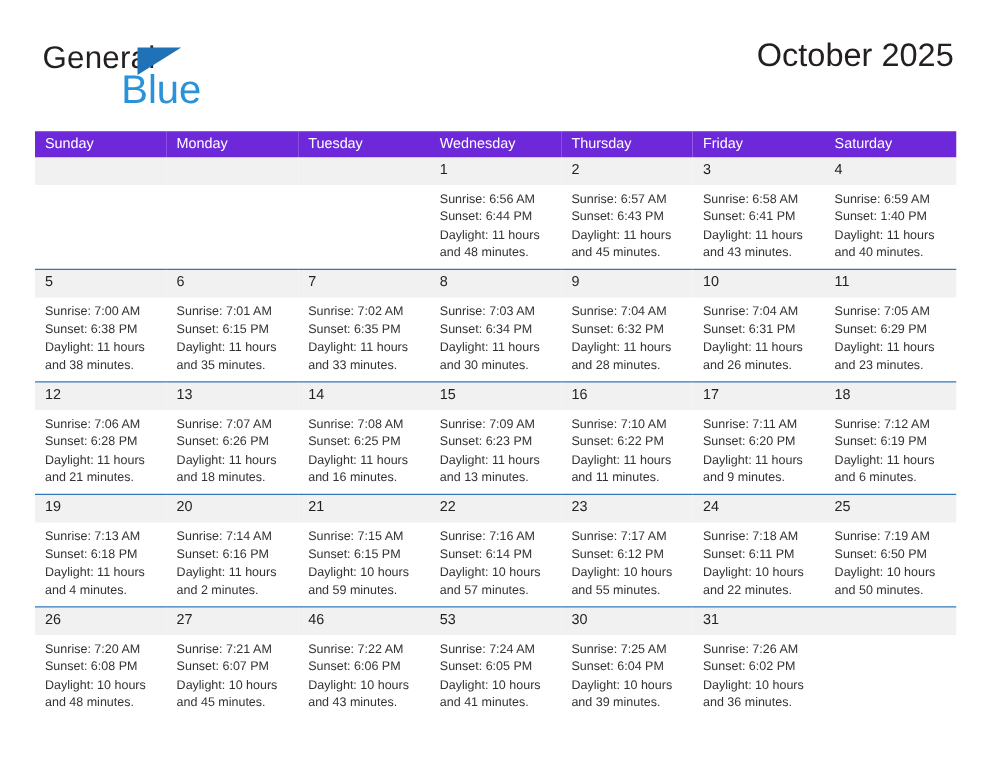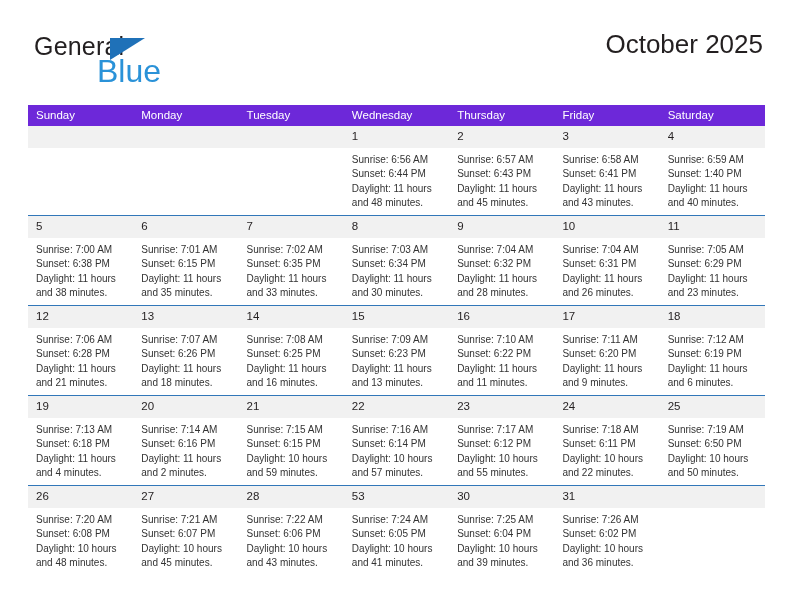--- a/index.html
+++ b/index.html
@@ -491,21 +491,21 @@
               <div class="info">
                 <div>Sunrise: 7:21 AM</div>
                 <div>Sunset: 6:07 PM</div>
                 <div>Daylight: 10 hours</div>
                 <div>and 45 minutes.</div>
               </div>
             </div>
           </td>
           <td>
             <div class="daycell">
-              <div class="daynum">28</div>
+              <div class="daynum">46</div>
               <div class="info">
                 <div>Sunrise: 7:22 AM</div>
                 <div>Sunset: 6:06 PM</div>
                 <div>Daylight: 10 hours</div>
                 <div>and 43 minutes.</div>
               </div>
             </div>
           </td>
           <td>
             <div class="daycell">

